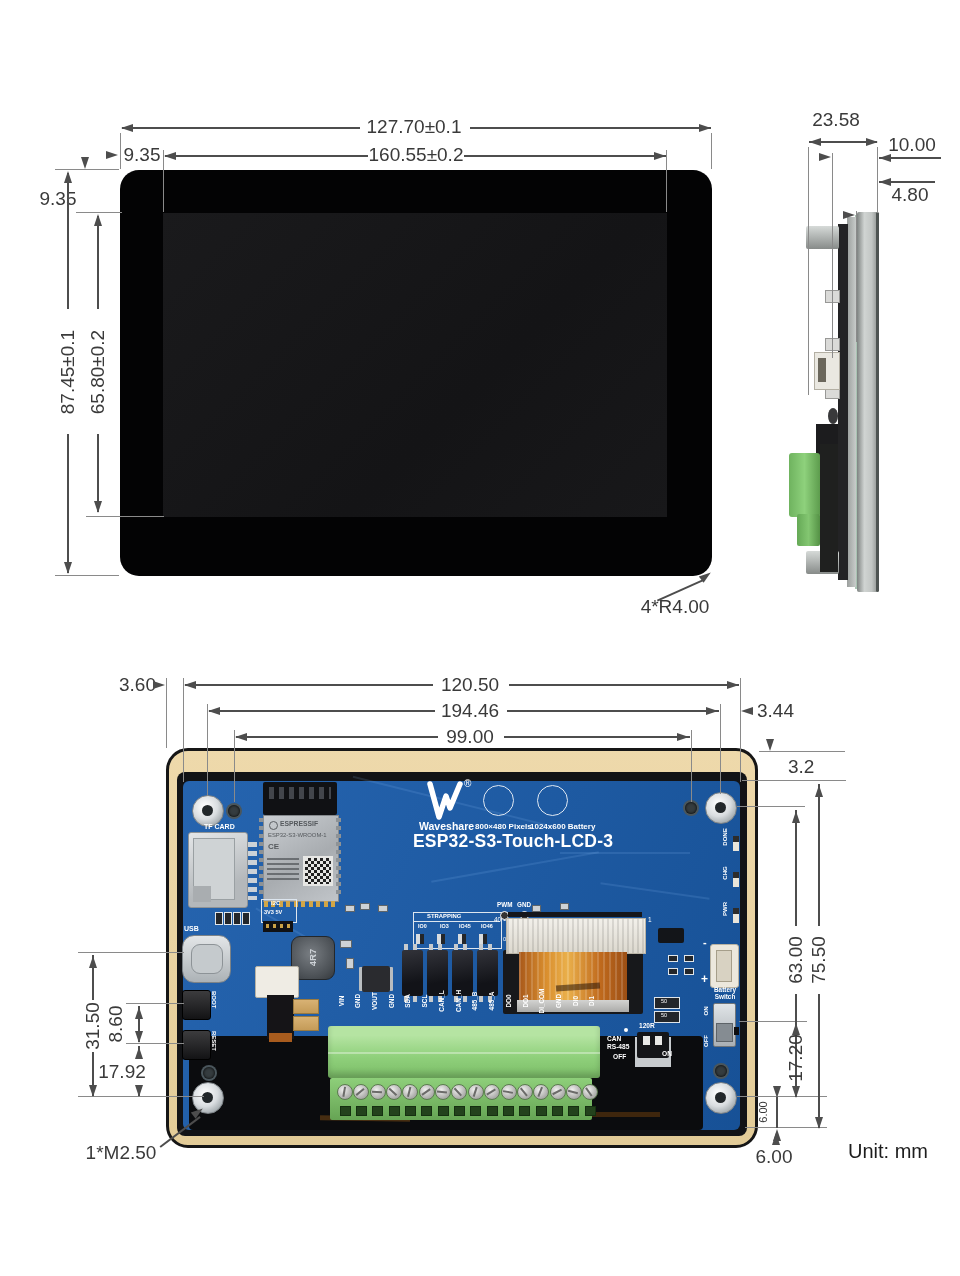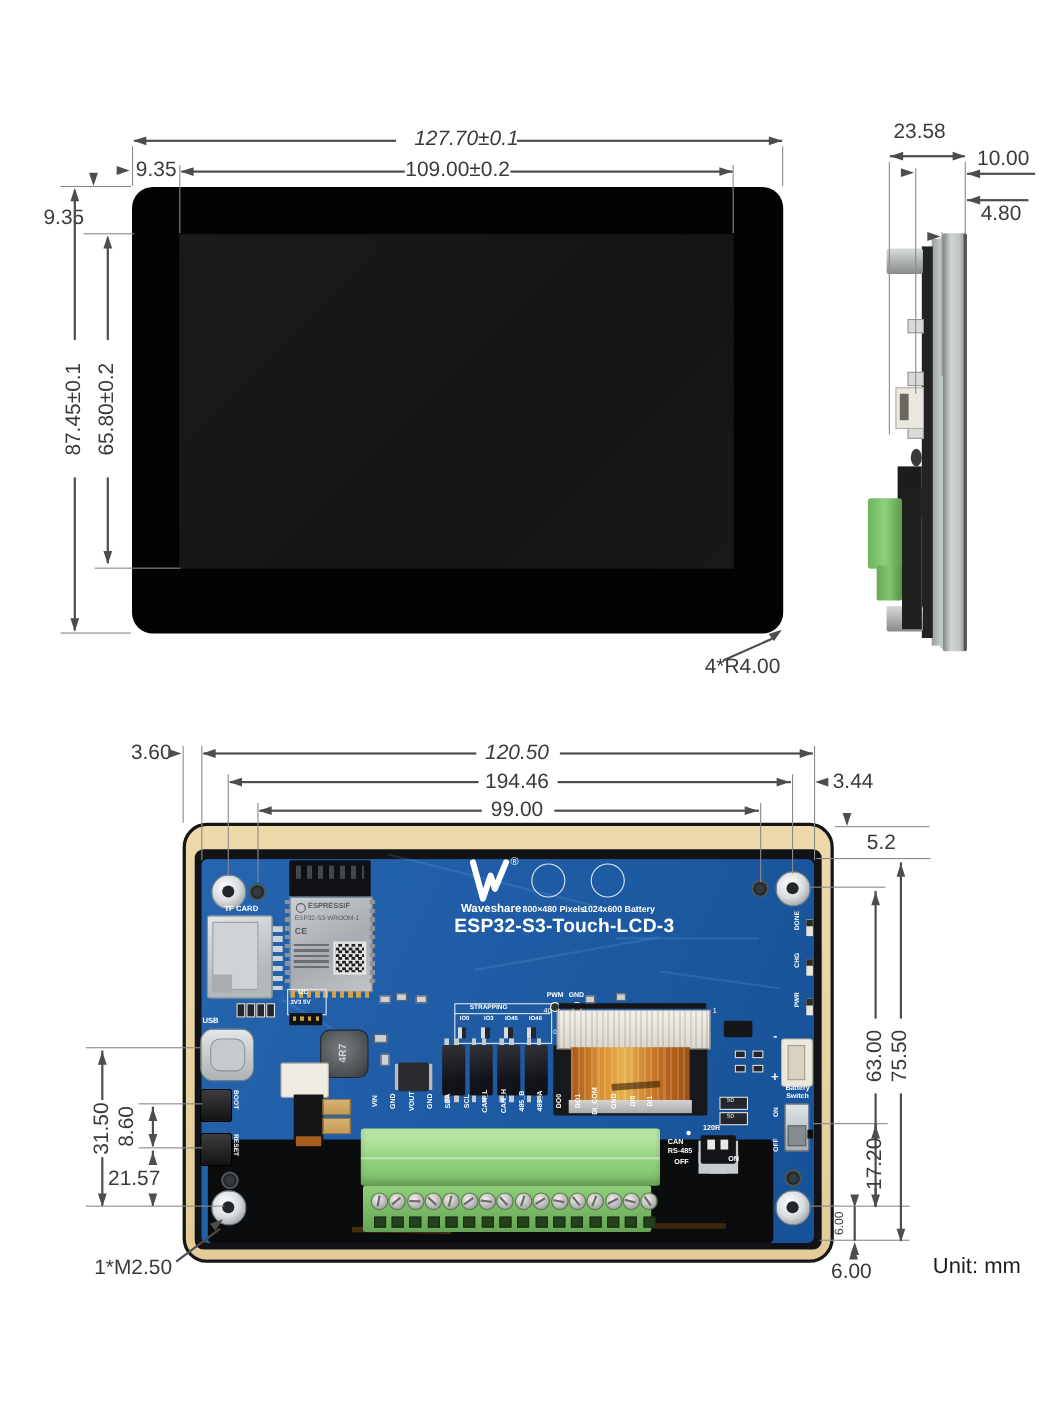--- a/index.html
+++ b/index.html
@@ -57,27 +57,27 @@
 
     <div class="ref" style="left:120px;top:133px;width:1px;height:36px;"></div>
     <div class="ref" style="left:711px;top:133px;width:1px;height:36px;"></div>
     <div class="ref" style="left:163px;top:150px;width:1px;height:62px;"></div>
     <div class="ref" style="left:666px;top:150px;width:1px;height:62px;"></div>
 
     <div class="ln" style="left:122px;top:127px;width:238px;height:1.5px;"></div>
     <div class="ln" style="left:470px;top:127px;width:241px;height:1.5px;"></div>
     <div class="ar l" style="left:121px;top:124px;"></div>
     <div class="ar r" style="left:699px;top:124px;"></div>
-    <div class="dim" style="left:368px;top:116px;width:112px;font-style:italic;">127.70±0.1</div>
+    <div class="dim" style="left:358px;top:116px;width:112px;">127.70±0.1</div>
 
     <div class="ln" style="left:165px;top:155px;width:203px;height:1.5px;"></div>
     <div class="ln" style="left:464px;top:155px;width:202px;height:1.5px;"></div>
     <div class="ar l" style="left:164px;top:152px;"></div>
     <div class="ar r" style="left:654px;top:152px;"></div>
-    <div class="dim" style="left:368px;top:144px;width:96px;">109.00±0.2</div>
+    <div class="dim" style="left:368px;top:144px;width:96px;">160.55±0.2</div>
 
     <div class="ar r" style="left:106px;top:151px;"></div>
     <div class="dim" style="left:120px;top:144px;width:44px;">9.35</div>
 
     <div class="ar d" style="left:81px;top:157px;"></div>
     <div class="dim" style="left:36px;top:188px;width:44px;">9.35</div>
 
     <div class="ln" style="left:67px;top:173px;width:1.5px;height:136px;"></div>
     <div class="ln" style="left:67px;top:434px;width:1.5px;height:139px;"></div>
     <div class="ar u" style="left:64px;top:171px;"></div>
@@ -395,40 +395,40 @@
     <div class="ref" style="left:234px;top:730px;width:1px;height:72px;"></div>
     <div class="ref" style="left:691px;top:730px;width:1px;height:72px;"></div>
 
     <div class="dim" style="left:112px;top:674px;width:44px;text-align:right;">3.60</div>
     <div class="ar r" style="left:153px;top:681px;"></div>
 
     <div class="ln" style="left:185px;top:684px;width:248px;height:1.5px;"></div>
     <div class="ln" style="left:509px;top:684px;width:230px;height:1.5px;"></div>
     <div class="ar l" style="left:184px;top:681px;"></div>
     <div class="ar r" style="left:727px;top:681px;"></div>
-    <div class="dim" style="left:435px;top:674px;width:70px;font-style:italic;">120.50</div>
+    <div class="dim" style="left:435px;top:674px;width:70px;">120.50</div>
 
     <div class="ln" style="left:209px;top:710px;width:226px;height:1.5px;"></div>
     <div class="ln" style="left:507px;top:710px;width:212px;height:1.5px;"></div>
     <div class="ar l" style="left:208px;top:707px;"></div>
     <div class="ar r" style="left:706px;top:707px;"></div>
     <div class="dim" style="left:437px;top:700px;width:66px;">194.46</div>
 
     <div class="ln" style="left:236px;top:736px;width:202px;height:1.5px;"></div>
     <div class="ln" style="left:504px;top:736px;width:186px;height:1.5px;"></div>
     <div class="ar l" style="left:235px;top:733px;"></div>
     <div class="ar r" style="left:677px;top:733px;"></div>
     <div class="dim" style="left:440px;top:726px;width:60px;">99.00</div>
 
     <div class="ar l" style="left:741px;top:707px;"></div>
     <div class="dim" style="left:757px;top:700px;width:44px;text-align:left;">3.44</div>
 
     <div class="ar d" style="left:766px;top:739px;"></div>
     <div class="ref" style="left:759px;top:751px;width:86px;height:1px;"></div>
-    <div class="dim" style="left:788px;top:756px;width:40px;text-align:left;">5.2</div>
+    <div class="dim" style="left:788px;top:756px;width:40px;text-align:left;">3.2</div>
     <div class="ref" style="left:742px;top:780px;width:104px;height:1px;"></div>
     <div class="ref" style="left:737px;top:806px;width:68px;height:1px;"></div>
     <div class="ref" style="left:737px;top:1096px;width:90px;height:1px;"></div>
     <div class="ref" style="left:745px;top:1127px;width:82px;height:1px;"></div>
     <div class="ref" style="left:739px;top:1021px;width:68px;height:1px;"></div>
 
     <div class="ln" style="left:795px;top:810px;width:1.5px;height:116px;"></div>
     <div class="ln" style="left:795px;top:994px;width:1.5px;height:103px;"></div>
     <div class="ar u" style="left:792px;top:811px;"></div>
     <div class="ar d" style="left:792px;top:1086px;"></div>
@@ -466,21 +466,21 @@
 
     <div class="ln" style="left:138px;top:1006px;width:1.5px;height:36px;"></div>
     <div class="ar u" style="left:135px;top:1007px;"></div>
     <div class="ar d" style="left:135px;top:1031px;"></div>
     <div class="vdim" style="left:68px;top:1014px;width:96px;">8.60</div>
 
     <div class="ln" style="left:138px;top:1046px;width:1.5px;height:12px;"></div>
     <div class="ln" style="left:138px;top:1088px;width:1.5px;height:8px;"></div>
     <div class="ar u" style="left:135px;top:1047px;"></div>
     <div class="ar d" style="left:135px;top:1085px;"></div>
-    <div class="dim" style="left:90px;top:1061px;width:64px;">21.57</div>
+    <div class="dim" style="left:90px;top:1061px;width:64px;">17.92</div>
 
     <div class="ln" style="left:155px;top:1131px;width:50px;height:1.5px;transform:rotate(-37deg);"></div>
     <div class="ar r" style="left:192px;top:1108px;transform:rotate(-37deg);"></div>
     <div class="dim" style="left:80px;top:1142px;width:82px;">1*M2.50</div>
   </div>
 
   <div class="dim" style="left:848px;top:1140px;width:100px;font-size:20px;color:#1d1d1d;text-align:left;">Unit: mm</div>
 </div>
 
 </body></html>

